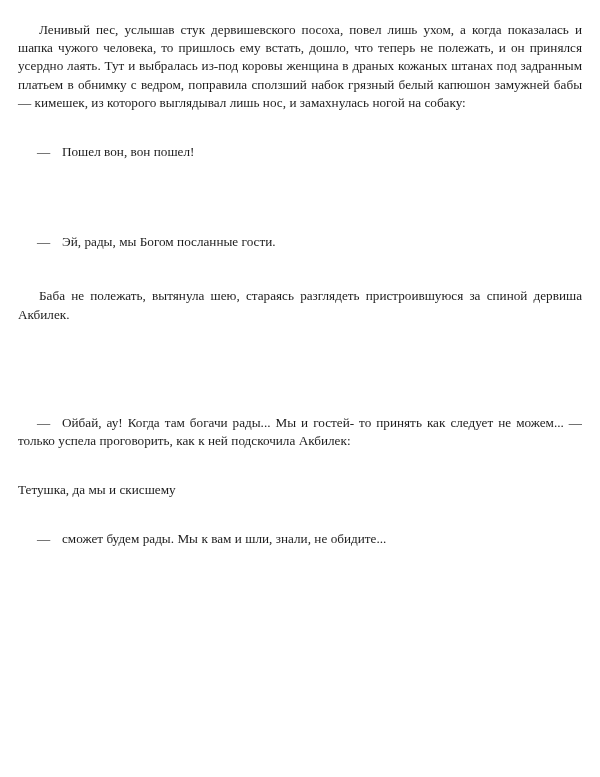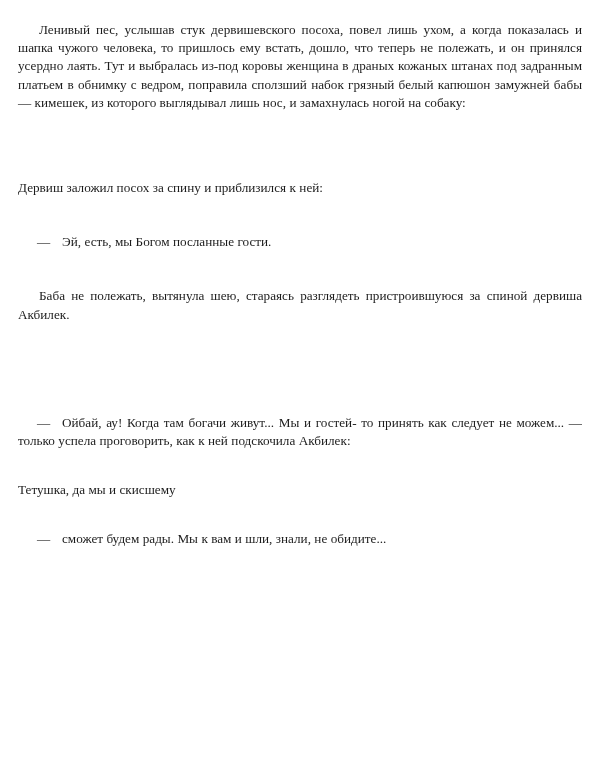--- a/index.html
+++ b/index.html
@@ -65,42 +65,42 @@
 </head>
 <body>
 
 <div id="page">
   <div id="doc-body">
 
     <p class="para narrative">Ленивый пес, услышав стук дервишевского посоха, повел лишь ухом, а когда показалась и шапка чужого человека, то пришлось ему встать, дошло, что теперь не полежать, и он принялся усердно лаять. Тут и выбралась из-под коровы женщина в драных кожаных штанах под задранным платьем в обнимку с ведром, поправила сползший набок грязный белый капюшон замужней бабы — кимешек, из которого выглядывал лишь нос, и замахнулась ногой на собаку:</p>
 
     <div class="gap-xl"></div>
 
+    <p class="para dialogue"><span class="dash">—</span><span>Пошел вон, вон пошел!</span></p>
 
     <div class="gap-xxl"></div>
 
-    <p class="para flush">Дервиш заложил посох за спину и приблизился к ней:</p>
 
     <div class="gap-xxl"></div>
 
-    <p class="para dialogue"><span class="dash">—</span><span>Эй, есть, мы Богом посланные гости.</span></p>
+    <p class="para dialogue"><span class="dash">—</span><span>Эй, рады, мы Богом посланные гости.</span></p>
 
     <div class="gap-xxl"></div>
 
     <p class="para narrative">Баба не полежать, вытянула шею, стараясь разглядеть пристроившуюся за спиной дервиша Акбилек.</p>
 
     <div class="gap-xxl"></div>
 
 
     <div class="gap-lg"></div>
 
 
     <div class="gap-lg"></div>
 
-    <p class="para dialogue"><span class="dash">—</span><span>Ойбай, ау! Когда там богачи живут... Мы и гостей- то принять как следует не можем... — только успела проговорить, как к ней подскочила Акбилек:</span></p>
+    <p class="para dialogue"><span class="dash">—</span><span>Ойбай, ау! Когда там богачи рады... Мы и гостей- то принять как следует не можем... — только успела проговорить, как к ней подскочила Акбилек:</span></p>
 
     <div class="gap-xl"></div>
 
     <p class="para flush">Тетушка, да мы и скисшему</p>
 
     <div class="gap-xl"></div>
 
     <p class="para dialogue"><span class="dash">—</span><span>сможет будем рады. Мы к вам и шли, знали, не обидите...</span></p>
 
     <div class="gap-xxl"></div>

